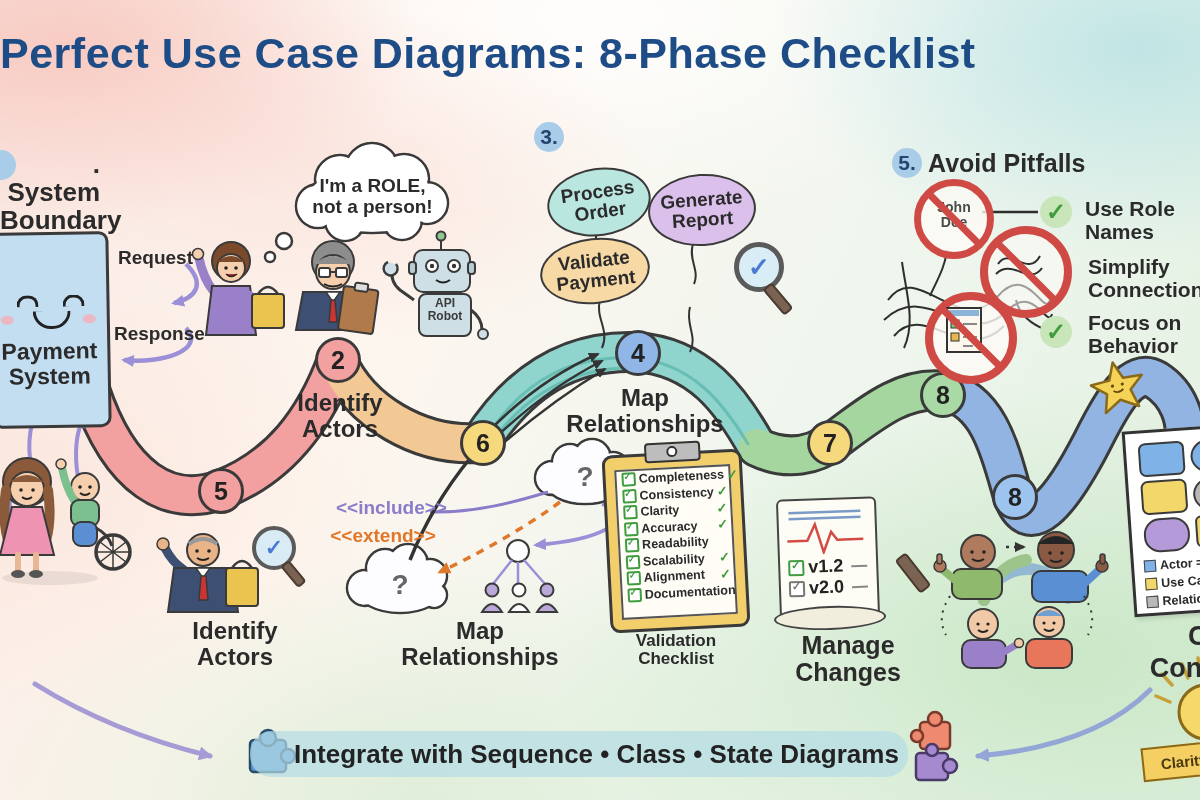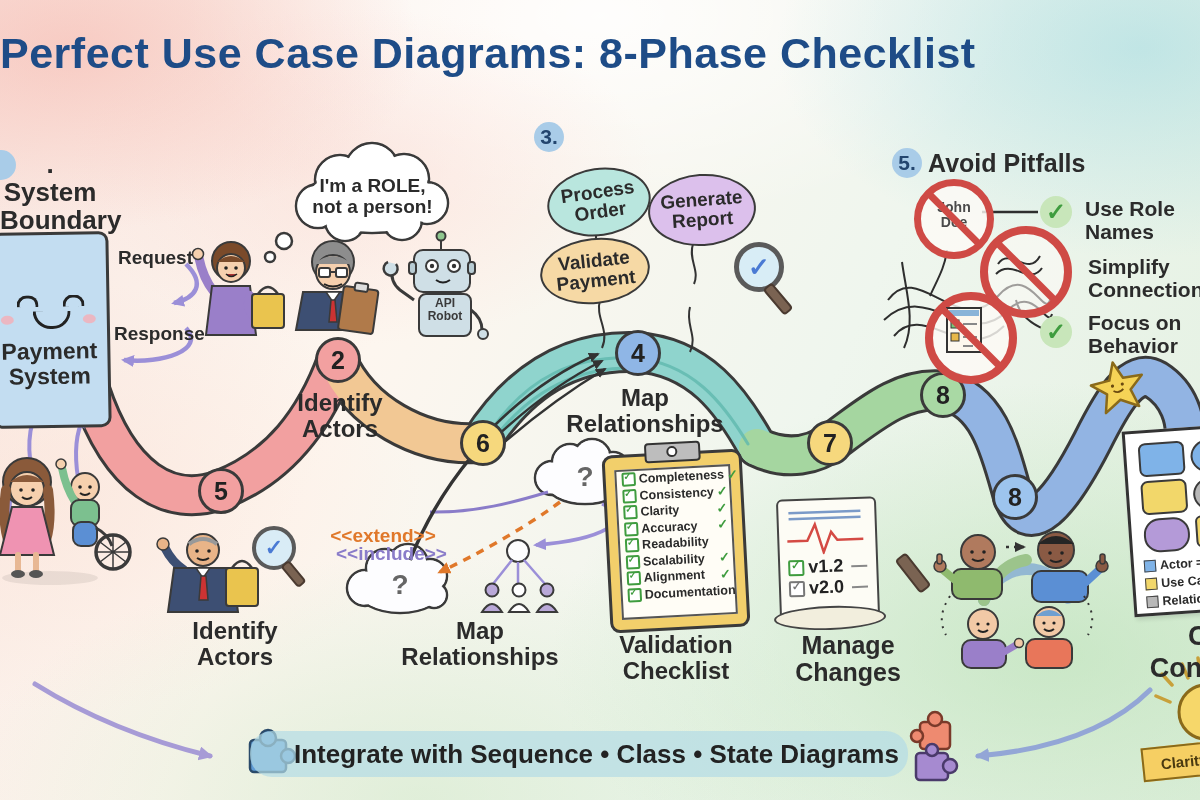--- a/index.html
+++ b/index.html
@@ -378,21 +378,21 @@
 
     <g>
       <circle cx="1206" cy="712" r="27" fill="#f6d76a" stroke="#8a6a1a" stroke-width="3"></circle>
       <path d="M 1162,674 L 1172,685 M 1182,664 L 1188,678 M 1198,658 L 1200,672 M 1156,696 L 1170,702" stroke="#c8a03a" stroke-width="3.5" stroke-linecap="round"></path>
     </g>
   </svg>
 
   <div class="lbl title">Perfect Use Case Diagrams: 8-Phase Checklist</div>
 
   <div class="badge" style="left:-14px;top:150px;"></div>
-  <div class="lbl" style="left:0px;top:150px;width:100px;text-align:center;font-size:26px;">. System
+  <div class="lbl" style="left:0px;top:150px;width:100px;text-align:right;font-size:26px;">. System
 Boundary</div>
   <div class="paybox">
     <span class="eye" style="left:22px;top:60px;"></span>
     <span class="eye" style="left:68px;top:60px;"></span>
     <span class="cheek" style="left:6px;top:80px;"></span>
     <span class="cheek" style="left:88px;top:80px;"></span>
     <span class="mouth" style="left:38px;top:76px;"></span>
     <div class="lbl" style="left:0;top:104px;width:108px;font-size:23px;">Payment
 System</div>
   </div>
@@ -420,21 +420,21 @@
 Report</div>
   <div class="bubble" style="left:540px;top:238px;width:106px;height:62px;background:#f6d9a5;transform:rotate(-6deg);">Validate
 Payment</div>
   <div class="mag" style="left:734px;top:242px;width:40px;height:40px;border-width:5px;">
     <span style="color:#4a7ad4;font-size:26px;font-weight:800;">✓</span>
   </div>
   <div class="handle" style="left:772px;top:282px;width:8px;height:30px;transform:rotate(-40deg);"></div>
 
   <div class="lbl" style="left:560px;top:385px;width:170px;font-size:24px;">Map
 Relationships</div>
-  <div class="lbl" style="left:336px;top:498px;width:110px;font-size:19px;color:#8a7cc9;margin-top:46px;">&lt;&lt;include&gt;&gt;</div>
+  <div class="lbl" style="left:336px;top:498px;width:110px;font-size:19px;color:#8a7cc9;">&lt;&lt;include&gt;&gt;</div>
   <div class="lbl" style="left:328px;top:526px;width:110px;font-size:19px;color:#e0782a;">&lt;&lt;extend&gt;&gt;</div>
   <div class="lbl" style="left:570px;top:462px;width:30px;font-size:28px;color:#666;">?</div>
   <div class="lbl" style="left:385px;top:570px;width:30px;font-size:28px;color:#666;">?</div>
   <div class="lbl" style="left:395px;top:618px;width:170px;font-size:24px;">Map
 Relationships</div>
 
   <div class="clipboard">
     <div class="clip"></div>
     <div class="paper">
       <div class="vrow">
@@ -472,21 +472,21 @@
           <span>Alignment</span>
           <span class="mark">✓</span>
         </div>
       <div class="vrow">
           <span class="cb"></span>
           <span>Documentation</span>
           <span class="mark"></span>
         </div>
     </div>
   </div>
-  <div class="lbl" style="left:591px;top:632px;width:170px;font-size:24px;">Validation
+  <div class="lbl" style="left:591px;top:632px;width:170px;font-size:17px;">Validation
 Checklist</div>
 
   <div class="badge" style="left:892px;top:148px;">5.</div>
   <div class="lbl" style="left:928px;top:150px;width:180px;text-align:left;font-size:25px;">Avoid Pitfalls</div>
   <div class="nosign" style="left:914px;top:179px;width:66px;height:66px;">
     <div class="crossedname abs" style="left:0;top:14px;width:66px;">John
 Doe</div>
   </div>
   <div class="checkcircle" style="left:1040px;top:196px;"></div>
   <div class="lbl" style="left:1085px;top:198px;width:120px;text-align:left;font-size:21px;">Use Role

